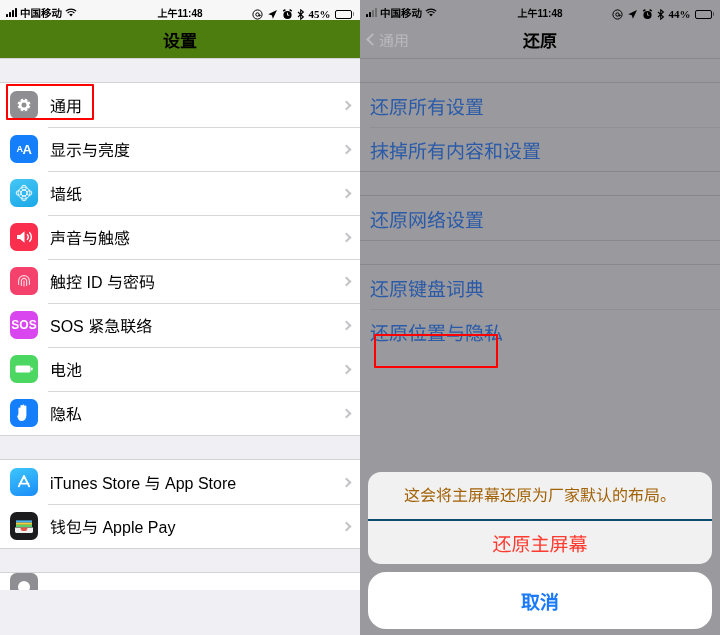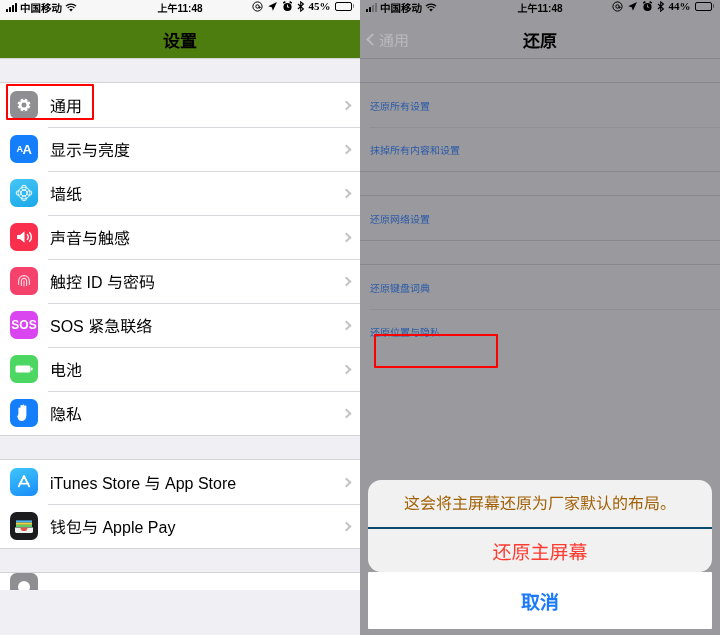--- a/index.html
+++ b/index.html
@@ -7,21 +7,21 @@
     width:720px; height:635px;
     font-family:"Liberation Sans","DejaVu Sans",sans-serif;
     background:#ffffff; overflow:hidden;
   }
   .screens { display:flex; width:720px; height:635px; }
   .phone { width:360px; height:635px; position:relative; overflow:hidden; background:#EFEFF4; }
   .phone.right { background:#9A9A9E; }
 
   
   .statusbar {
-    height:20px; display:flex; align-items:flex-start;
+    height:20px; display:flex; align-items:flex-end;
     padding:0 6px; font-size:11px; font-weight:bold; color:#000;
     position:relative; flex:0 0 auto;
   }
   .phone.left .statusbar { background:#F7F7F7; }
   .phone.right .statusbar { background:#9A9A9E; }
   .sb-left { display:flex; align-items:center; gap:3px; }
   .sb-right { display:flex; align-items:center; gap:4px; margin-left:auto;font-family:Liberation Serif, serif; }
   .sb-center { position:absolute; left:0; right:0; text-align:center; font-size:10px; font-weight:bold; pointer-events:none; }
   .bars { display:flex; align-items:flex-end; gap:1px; height:9px; }
   .bars i { width:2px; background:#000; display:block; border-radius:.5px; }
@@ -57,21 +57,21 @@
 
   .row { display:flex; align-items:center; height:44px; padding:0 10px; position:relative; }
   .phone.left .row { background:#fff; }
   .phone.right .row { background:#9A9A9E; }
   .phone.right .row.pressed { background:#8c8c90; }
   .row + .row::before {
     content:""; position:absolute; left:48px; right:0; top:0; height:1px; background:#d8d8dc;
   }
   .phone.right .row + .row::before { left:10px; background:#909094; }
   .row-label { font-size:16px; color:#000; }
-  .phone.right .row-label { font-size:10px; color:#2a5aa8; }
+  .phone.right .row-label { font-size:19px; color:#2a5aa8; }
   .chev { margin-left:auto; width:7px; height:7px;
     border-top:2px solid #c4c4c7; border-right:2px solid #c4c4c7;
     transform:rotate(45deg); }
 
   
   .icon { width:28px; height:28px; border-radius:6.5px; margin-right:12px;
     flex:0 0 auto; display:flex; align-items:center; justify-content:center;
     color:#fff; font-size:12px; font-weight:bold; overflow:hidden; position:relative; }
   .ic-general { background:#8E8E93; }
   .ic-display { background:#147EFB; font-size:11px; letter-spacing:-.5px; }
@@ -88,21 +88,21 @@
 
   
   .ann { position:absolute; border:2px solid #FF0000; pointer-events:none; z-index:9; border-radius:1px; }
 
   
   .sheet { position:absolute; left:8px; right:8px; bottom:6px; z-index:20; }
   .sheet-group { background:#F2F1F1; border-radius:13px; overflow:hidden; }
   .sheet-msg { text-align:center; font-size:16px; color:#a16207; padding:14px 16px 12px; line-height:1.3; }
   .sheet-btn { text-align:center; font-size:19px; padding:8px 8px; border-top:2px solid #0c4a6e; }
   .sheet-btn.destructive { color:#FF3B30; font-weight:normal; }
-  .sheet-cancel { margin-top:0; background:#FFFFFF; border-radius:1px;
+  .sheet-cancel { margin-top:8px; background:#FFFFFF; border-radius:18px;
     text-align:center; font-size:19px; font-weight:bold; color:#1a7afb; padding:15px 8px; }
 
   
   .row.partial { height:17px; align-items:flex-start; overflow:hidden; padding-top:0; }
   .row.partial .icon { height:28px; margin-top:0; }
   .row.partial .row-label { line-height:30px; }
 </style>
 </head>
 <body>
 

